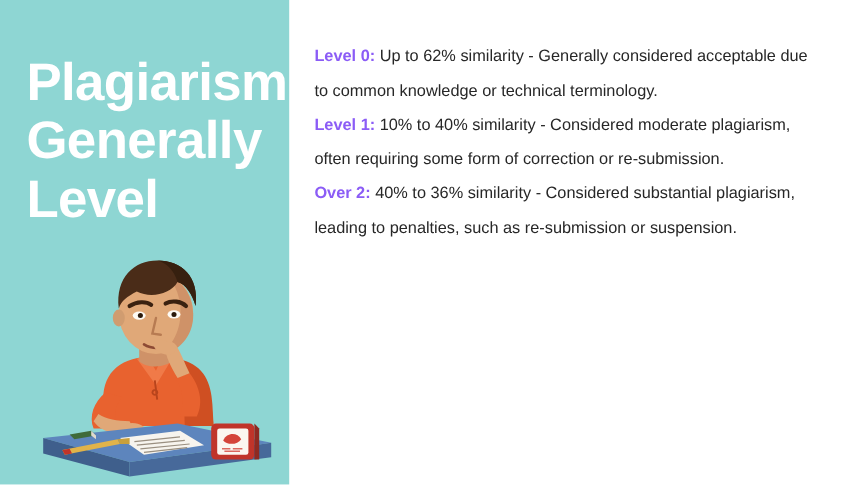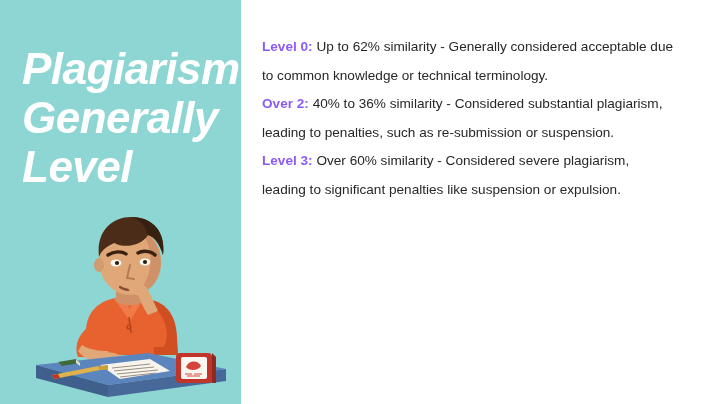--- a/index.html
+++ b/index.html
@@ -19,21 +19,20 @@
   }
 
   
   .left-panel {
     position: absolute;
     left: 0;
     top: 0;
     width: 241px;
     height: 404px;
     background: #8ed6d3;
-    font-style: italic;
   }
   .title-block {
     position: absolute;
     left: 22px;
     top: 44px;
     width: 210px;
   }
   .title-line {
     display: block;
     color: #ffffff;
@@ -164,23 +163,23 @@
       </svg>
     </div>
   </div>
 
   <div class="content">
 
     <div class="para">
       <b>Level 0:</b><span> Up to 62% similarity - Generally considered acceptable due to common knowledge or technical terminology.</span>
     </div>
 
+    <div class="para">
+      <b>Level 1:</b><span> 10% to 40% similarity - Considered moderate plagiarism, often requiring some form of correction or re-submission.</span>
+    </div>
 
     <div class="para">
       <b>Over 2:</b><span> 40% to 36% similarity - Considered substantial plagiarism, leading to penalties, such as re-submission or suspension.</span>
     </div>
 
-    <div class="para">
-      <b>Level 3:</b><span> Over 60% similarity - Considered severe plagiarism, leading to significant penalties like suspension or expulsion.</span>
-    </div>
 
   </div>
 </div>
 
 </body></html>

